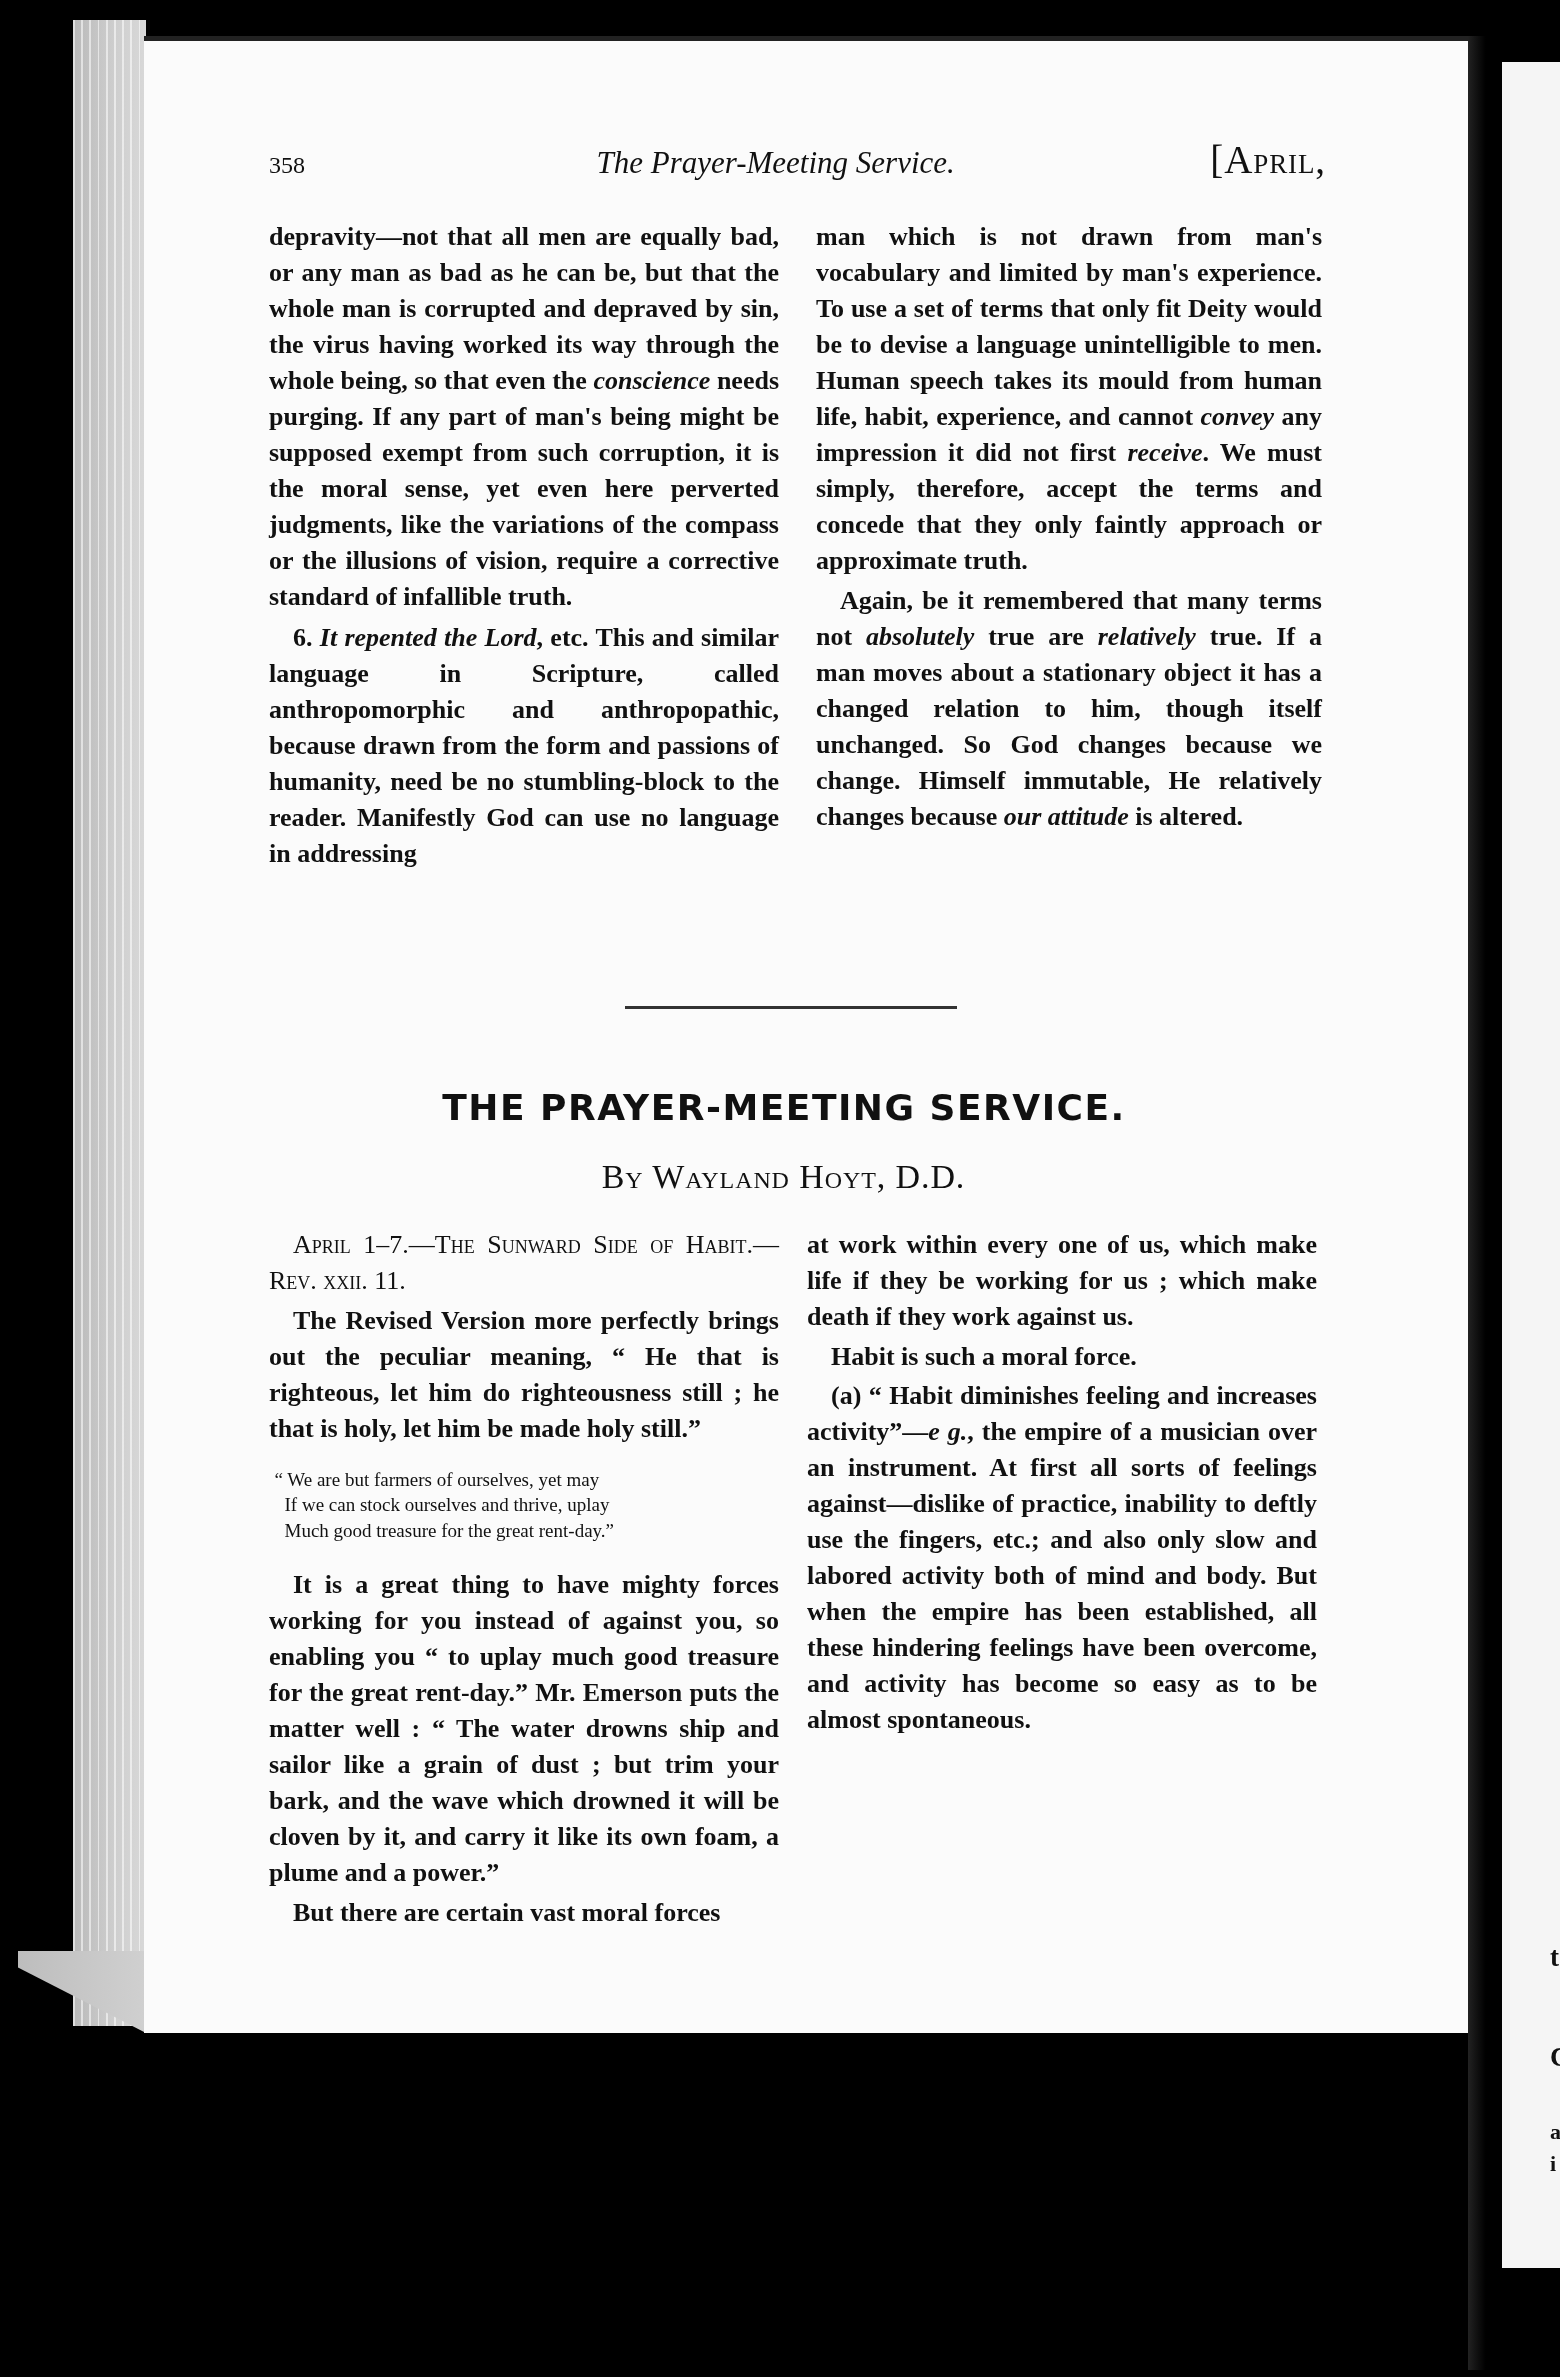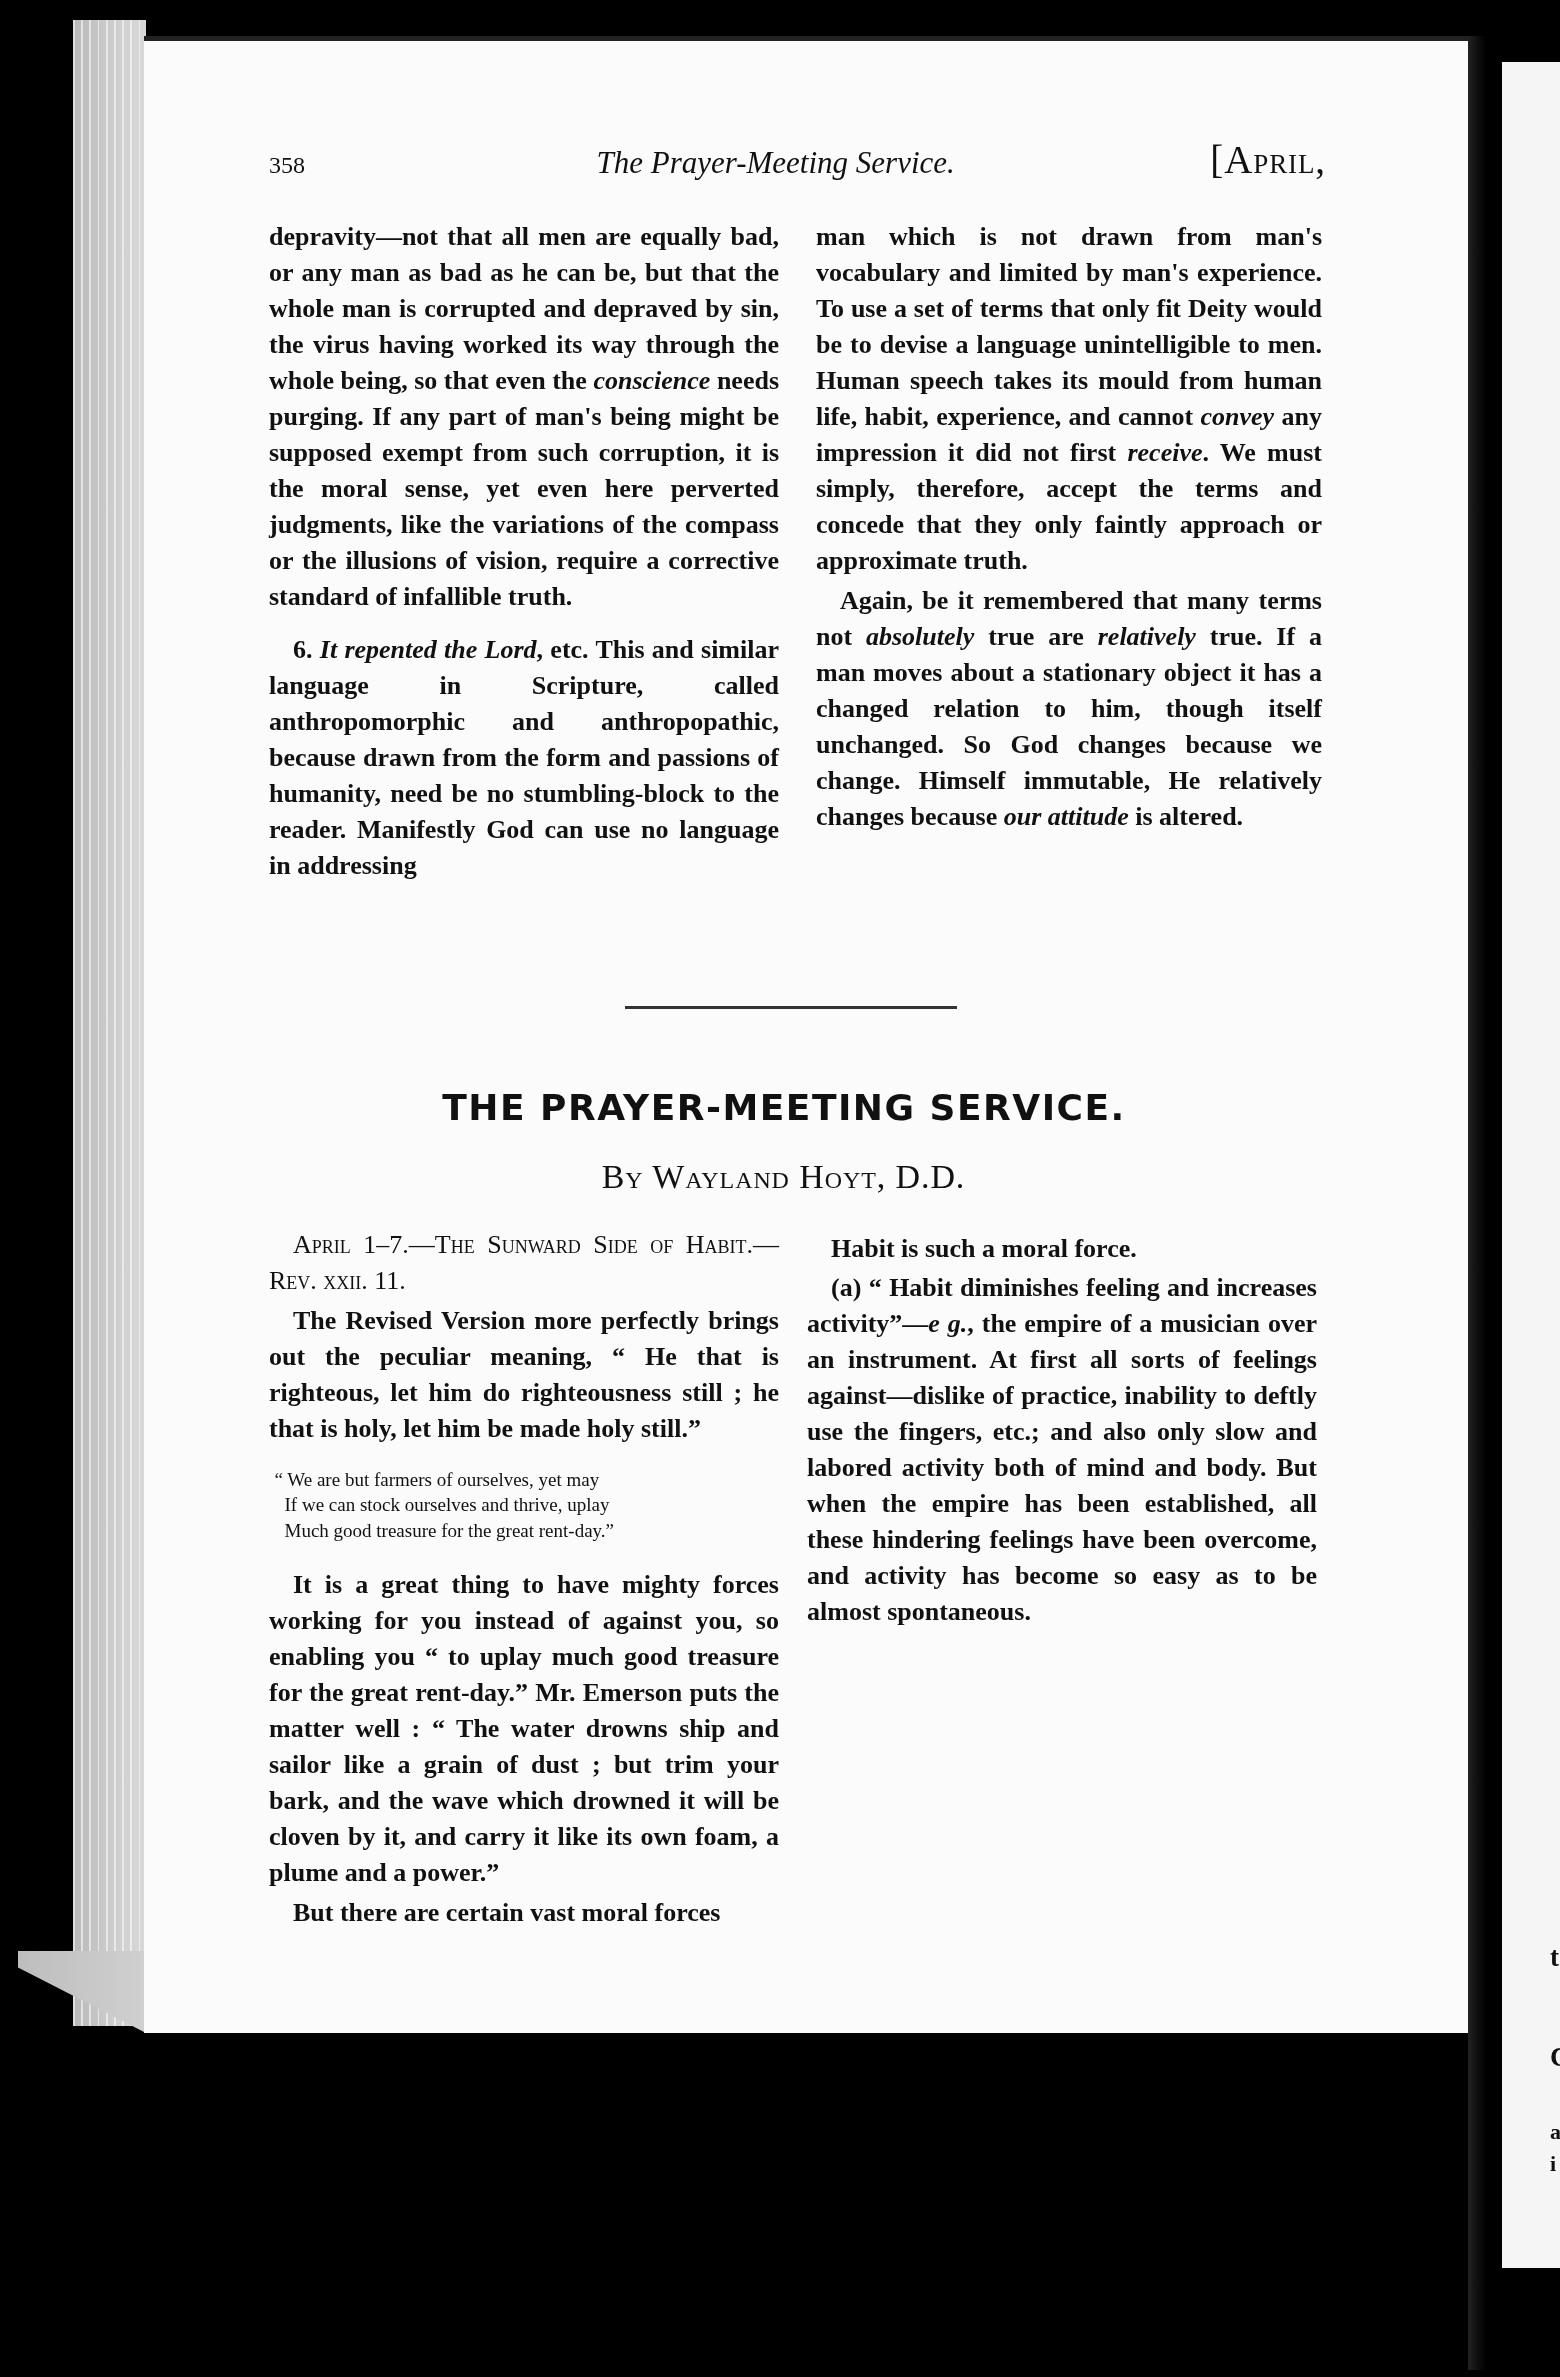--- a/index.html
+++ b/index.html
@@ -94,21 +94,21 @@
 <div class="running-head">
   <span class="pn">358</span>
   <span class="title">The Prayer-Meeting Service.</span>
   <span class="month">[April,</span>
 </div>
 
 <div class="col" style="left:269px; top:219px;">
   <p>
     <span>depravity—not that all men are equally bad, or any man as bad as he can be, but that the whole man is corrupted and depraved by sin, the virus having worked its way through the whole being, so that even the </span><span class="it">conscience</span><span> needs purging.  If any part of man's being might be supposed exempt from such corruption, it is the moral sense, yet even here perverted judgments, like the variations of the compass or the illusions of vision, require a corrective standard of infallible truth.</span>
   </p>
-  <p class="indent" style="margin-top:17px">
+  <p class="indent" style="margin-top:5px">
     <span>6. </span><span class="it">It repented the Lord</span><span>, etc.  This and similar language in Scripture, called anthropomorphic and anthropopathic, because drawn from the form and passions of humanity, need be no stumbling-block to the reader.  Manifestly God can use no language in addressing</span>
   </p>
 </div>
 
 <div class="col" style="left:816px; top:219px; width:506px;">
   <p>
     <span>man which is not drawn from man's vocabulary and limited by man's experience.  To use a set of terms that only fit Deity would be to devise a language unintelligible to men.  Human speech takes its mould from human life, habit, experience, and cannot </span><span class="it">convey</span><span> any impression it did not first </span><span class="it">receive</span><span>.  We must simply, therefore, accept the terms and concede that they only faintly approach or approximate truth.</span>
   </p>
   <p class="indent" style="margin-top:3.6px">
     <span>Again, be it remembered that many terms not </span><span class="it">absolutely</span><span> true are </span><span class="it">relatively</span><span> true.  If a man moves about a stationary object it has a changed relation to him, though itself unchanged.  So God changes because we change.  Himself immutable, He relatively changes because </span><span class="it">our attitude</span><span> is altered.</span>
@@ -126,18 +126,19 @@
   <div class="poem">
     <div class="l1">“ We are but farmers of ourselves, yet may</div>
     <div class="l2">If we can stock ourselves and thrive, uplay</div>
     <div class="l3">Much good treasure for the great rent-day.”</div>
   </div>
   <p class="indent">It is a great thing to have mighty forces working for you instead of against you, so enabling you “ to uplay much good treasure for the great rent-day.”  Mr. Emerson puts the matter well :  “ The water drowns ship and sailor like a grain of dust ; but trim your bark, and the wave which drowned it will be cloven by it, and carry it like its own foam, a plume and a power.”</p>
   <p class="indent" style="margin-top:3.6px">But there are certain vast moral forces</p>
 </div>
 
 <div class="col" style="left:807px; top:1227px; width:510px;">
+  <p>at work within every one of us, which make life if they be working for us ; which make death if they work against us.</p>
   <p class="indent" style="margin-top:3.6px">Habit is such a moral force.</p>
   <p class="indent" style="margin-top:3.6px">
     <span>(a)</span><span> “ Habit diminishes feeling and increases activity”—</span><span class="it">e g.</span><span>, the empire of a musician over an instrument.  At first all sorts of feelings against—dislike of practice, inability to deftly use the fingers, etc.; and also only slow and labored activity both of mind and body. But when the empire has been established, all these hindering feelings have been overcome, and activity has become so easy as to be almost spontaneous.</span>
   </p>
 </div>
 
 
 </body></html>

